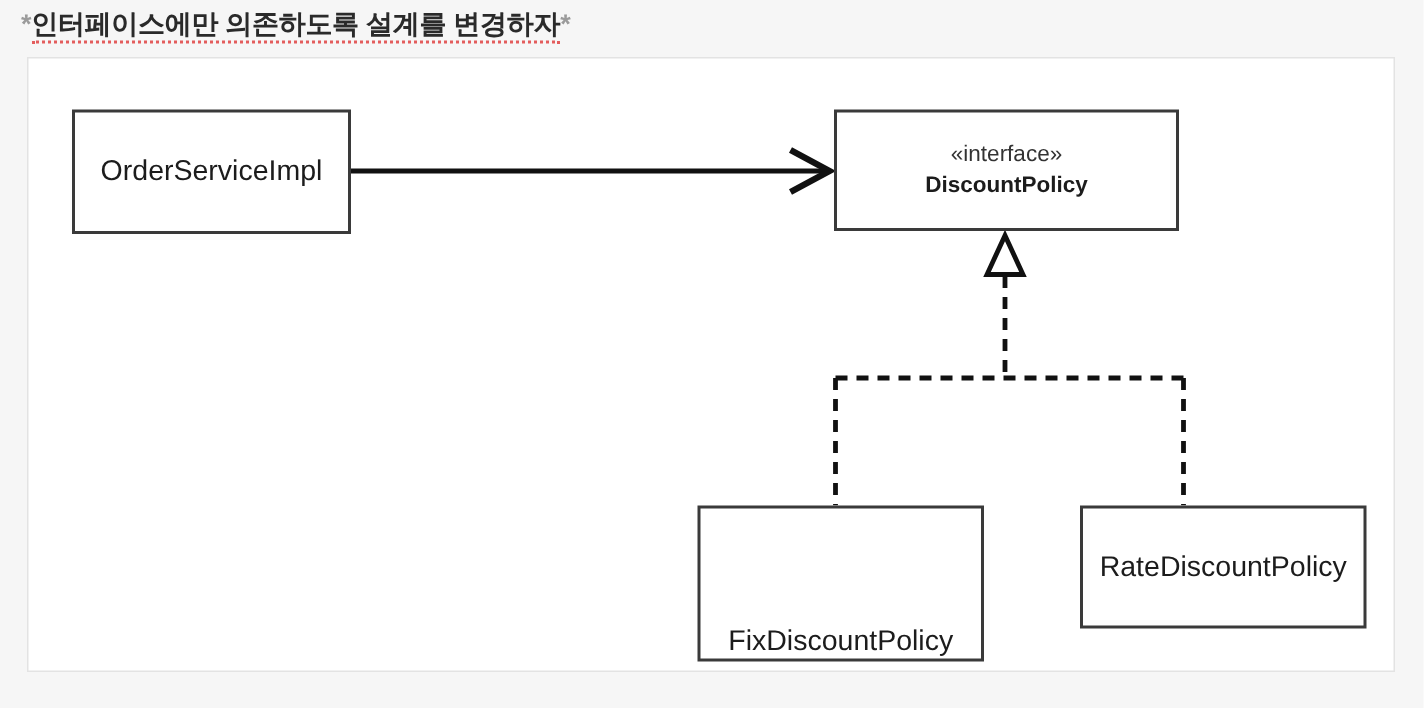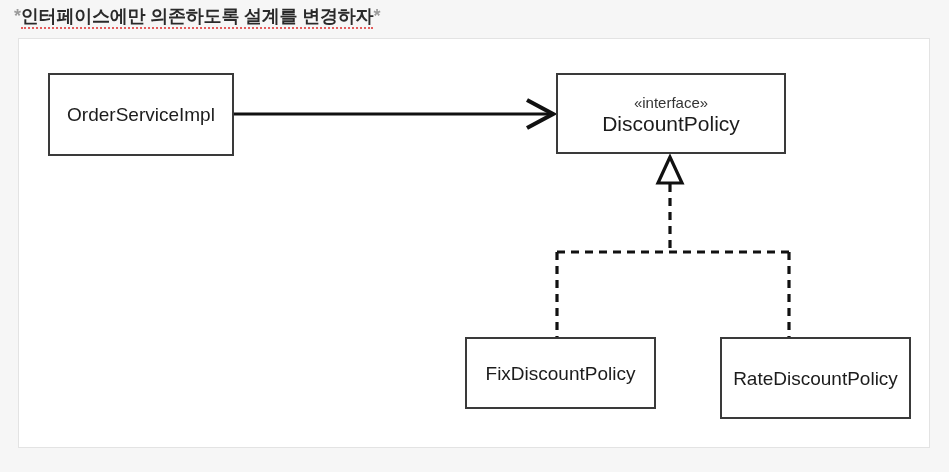--- a/index.html
+++ b/index.html
@@ -75,27 +75,27 @@
     line-height: 23px;
     white-space: nowrap;
   }
   .uml-box .stereotype {
     font-size: 15px;
     line-height: 19px;
     color: #333333;
     white-space: nowrap;
   }
   .uml-box .cls-name.bold {
-    font-weight: normal;
-    font-size: 21px;
+    font-weight: bold;
+    font-size: 15px;
   }
 
   #box-order-service-impl { left: 48px;  top: 73px;  width: 186px; height: 83px; }
   #box-discount-policy    { left: 556px; top: 73px;  width: 230px; height: 81px; }
-  #box-fix-discount       { left: 465px; top: 337px; width: 191px; height: 72px; }
+  #box-fix-discount       { left: 465px; top: 337px; width: 191px; height: 104px; justify-content: flex-end; }
   #box-rate-discount      { left: 720px; top: 337px; width: 191px; height: 82px; }
 
   svg.edges {
     position: absolute;
     left: 0; top: 0;
     width: 949px;
     height: 472px;
     overflow: visible;
     pointer-events: none;
   }

